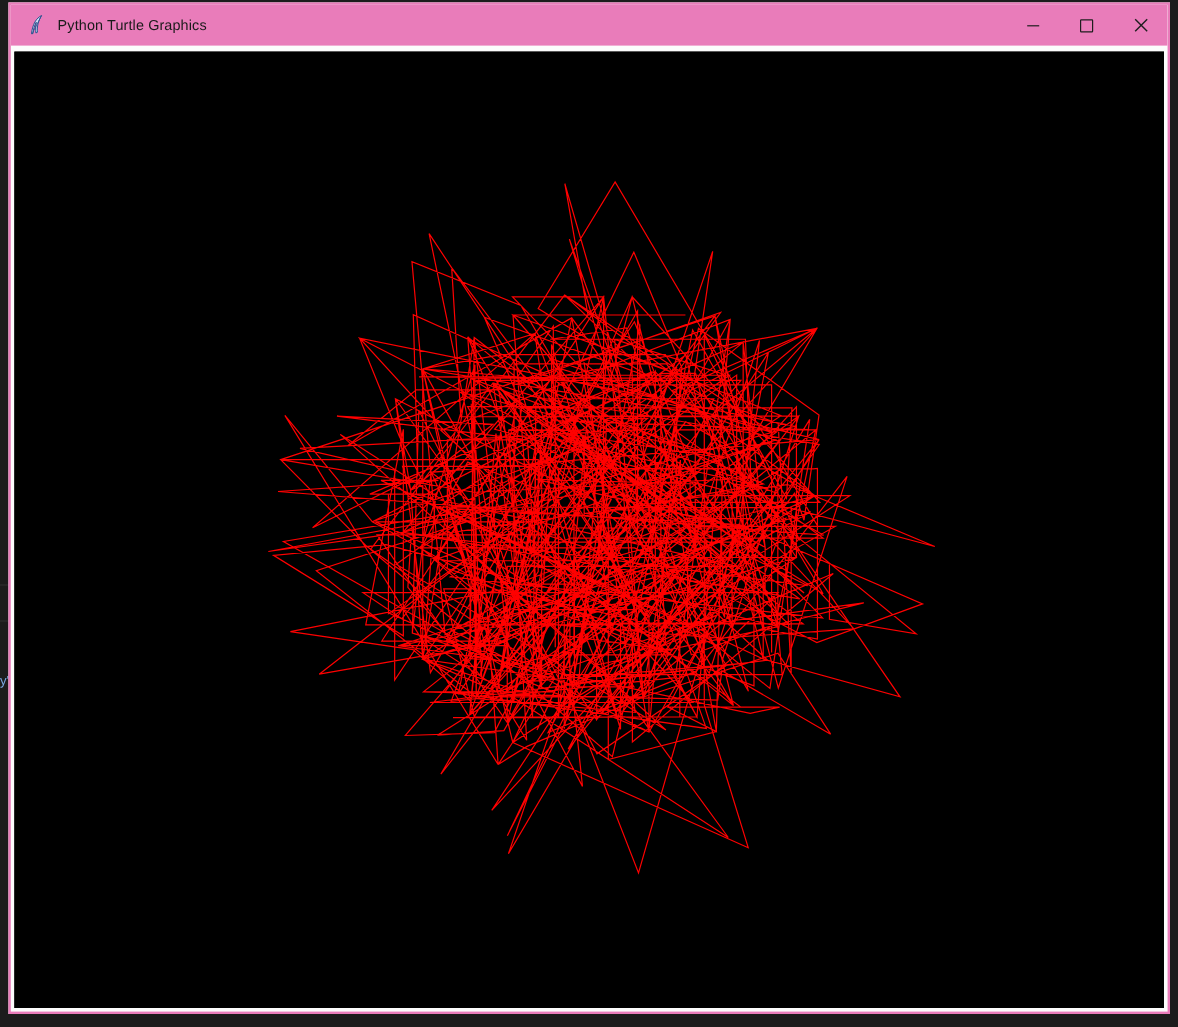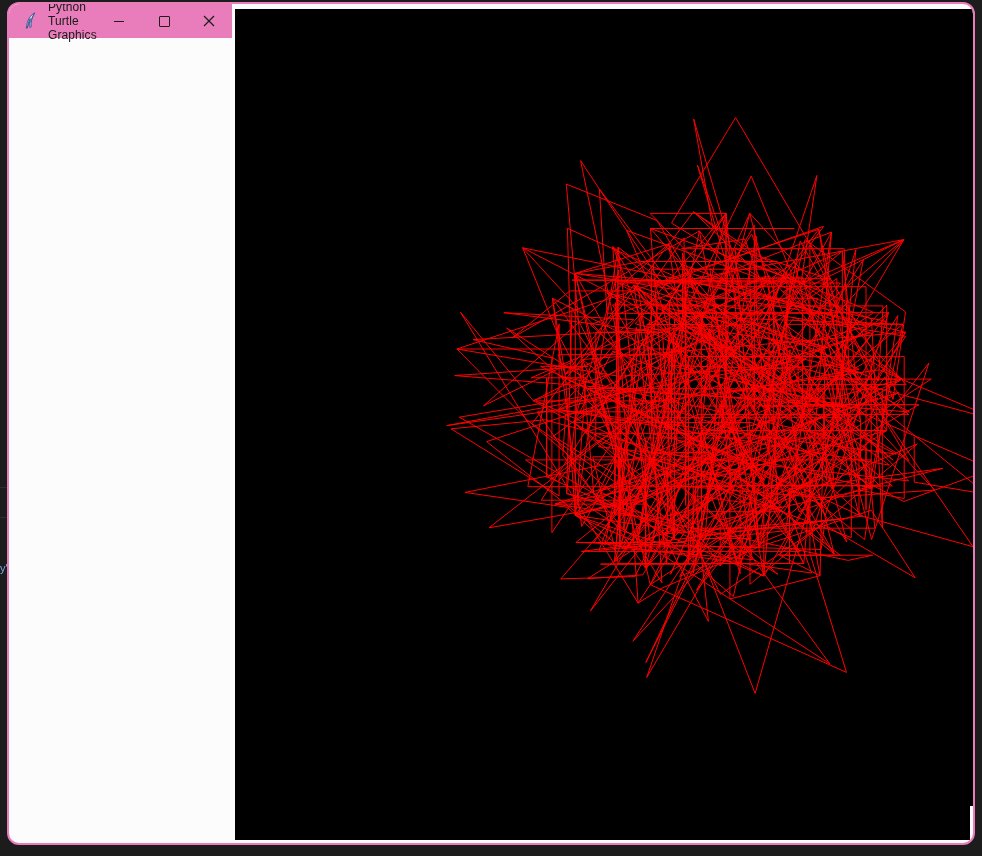--- a/index.html
+++ b/index.html
@@ -16,24 +16,24 @@
   .frag-text {
     position: absolute; left: 0; top: 562px; width: 7px; height: 16px;
     overflow: hidden; color: #7aa7e0; font-size: 11px; white-space: nowrap;
   }
 
   
   .window {
     position: absolute; left: 7px; top: 2px;
     width: 964px; height: 839px;
     border: 2px solid #e97cba;
-    border-radius: 12px;
+    border-radius: 0;
     background: #fcfcfc;
     overflow: hidden;
-    display: flex; flex-direction: row;
+    display: flex; flex-direction: column;
   }
 
   .titlebar {
     height: 34px; flex: 0 0 34px;
     background: #e97cba;
     display: flex; align-items: center;
     padding-left: 14px;
   }
   .app-icon { width: 15px; height: 18px; margin-right: 10px; flex: 0 0 auto; }
   .title-text { font-size: 12px; color: #1a1a1a; letter-spacing: .1px; }

